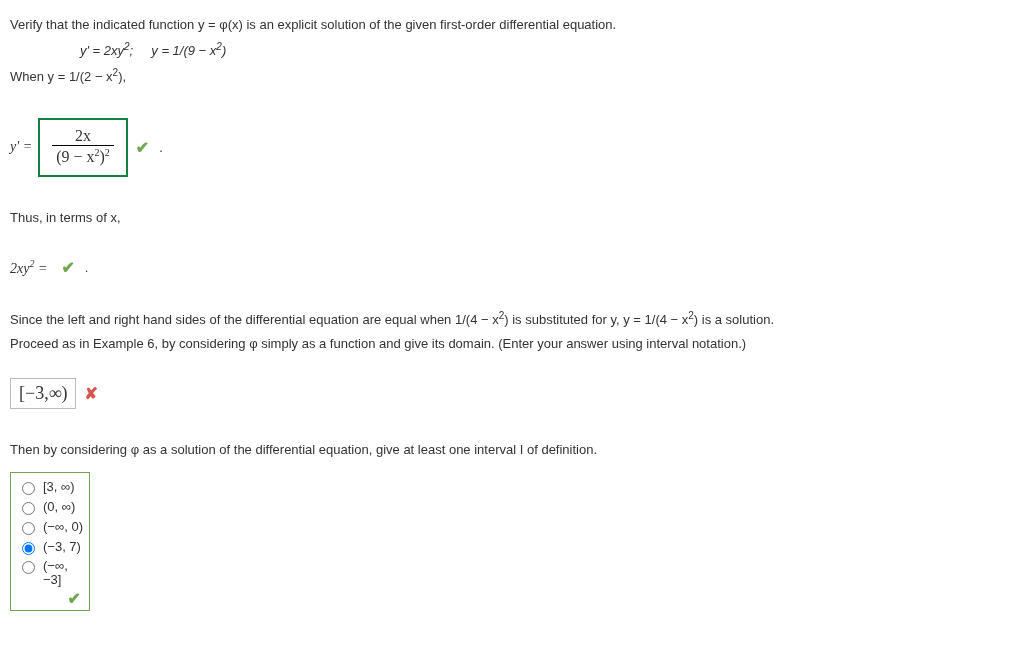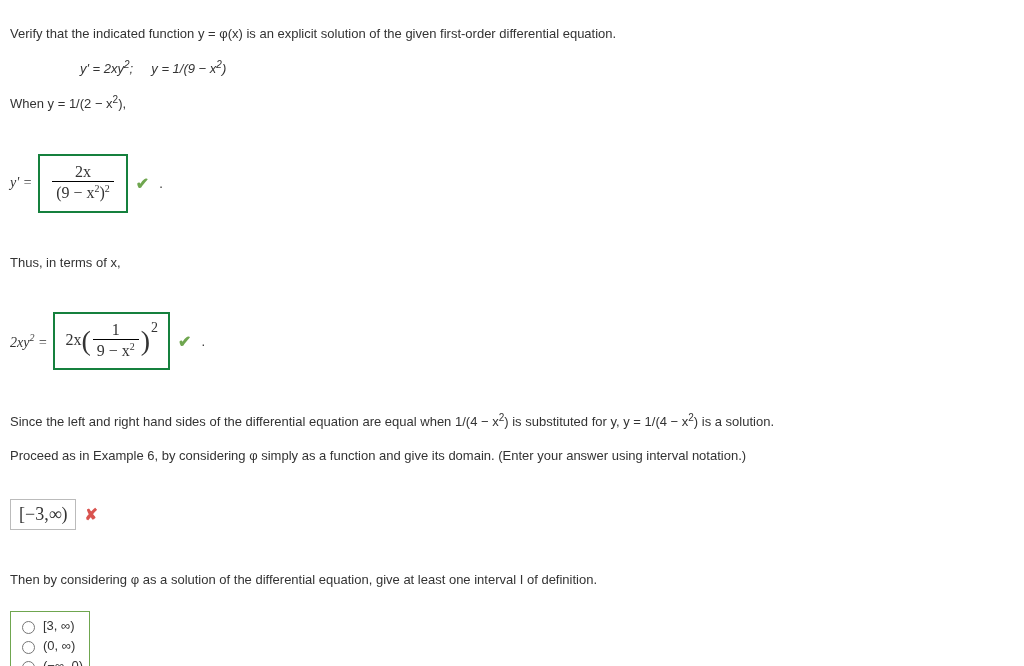--- a/index.html
+++ b/index.html
@@ -5,21 +5,21 @@
   body {
     font-family: Arial, Helvetica, sans-serif;
     font-size: 13px;
     color: #333;
     margin: 0;
     padding: 8px 10px;
     background: #fff;
     width: 1024px;
     box-sizing: border-box;
   }
-  .line { margin: 18px 0; }
+  .line { margin: 9px 0; }
   .indent { margin-left: 70px; }
   .math-ital { font-style: italic; font-family: Liberation Sans, sans-serif; }
   .sup { vertical-align: super; font-size: 10px; }
   .answer-box {
     border: 2px solid #15803d;
     display: inline-block;
     padding: 6px 10px;
     vertical-align: middle;
     font-family: 'Times New Roman', serif;
     font-size: 16px;
@@ -117,28 +117,20 @@
 <div class="section-gap"></div>
 
 <div class="line">Thus, in terms of x,</div>
 
 <div class="section-gap"></div>
 
 <div class="row-ans">
   <span class="lhs math-ital">
     <span>2xy</span><span class="sup">2</span><span> =</span>
   </span>
-  <span class="answer-box">
-    <span>2x</span><span class="paren">(</span><span class="frac">
-      <span class="num">1</span>
-      <span class="den">
-        <span>9 − x</span><span class="sup">2</span>
-      </span>
-    </span><span class="paren">)</span><span class="squared-outer">2</span>
-  </span>
   <span class="check">✔</span>
   <span class="dot">.</span>
 </div>
 
 <div class="section-gap"></div>
 
 <div class="line">
   <span>Since the left and right hand sides of the differential equation are equal when 1/(4 − x</span><span class="sup">2</span><span>) is substituted for y, y = 1/(4 − x</span><span class="sup">2</span><span>) is a solution.</span>
 </div>
 

